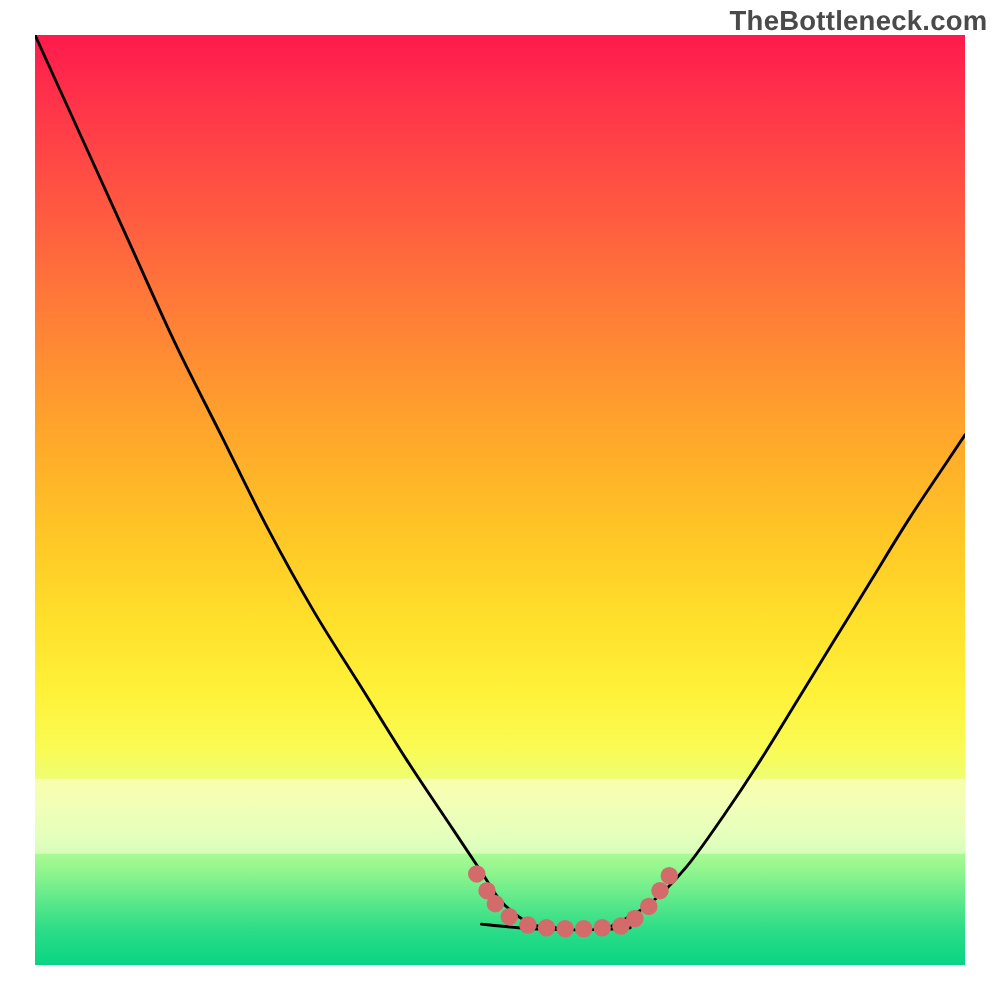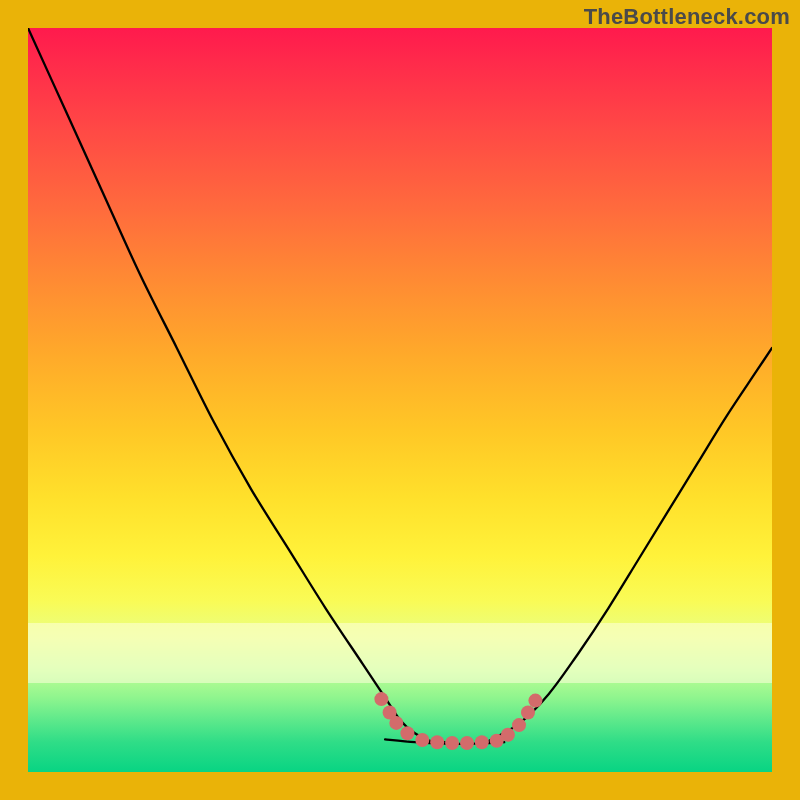--- a/index.html
+++ b/index.html
@@ -9,21 +9,21 @@
     height: 800px;
     overflow: hidden;
     background: #000;
     font-family: Arial, Helvetica, sans-serif;
   }
 
   .frame {
     position: relative;
     width: 800px;
     height: 800px;
-    background: #eab308;
+    background: #ffffff;
   }
 
   .attribution {
     position: absolute;
     top: 4px;
     right: 10px;
     color: #4a4a4a;
     font-size: 22px;
     font-weight: 600;
     letter-spacing: 0.2px;

